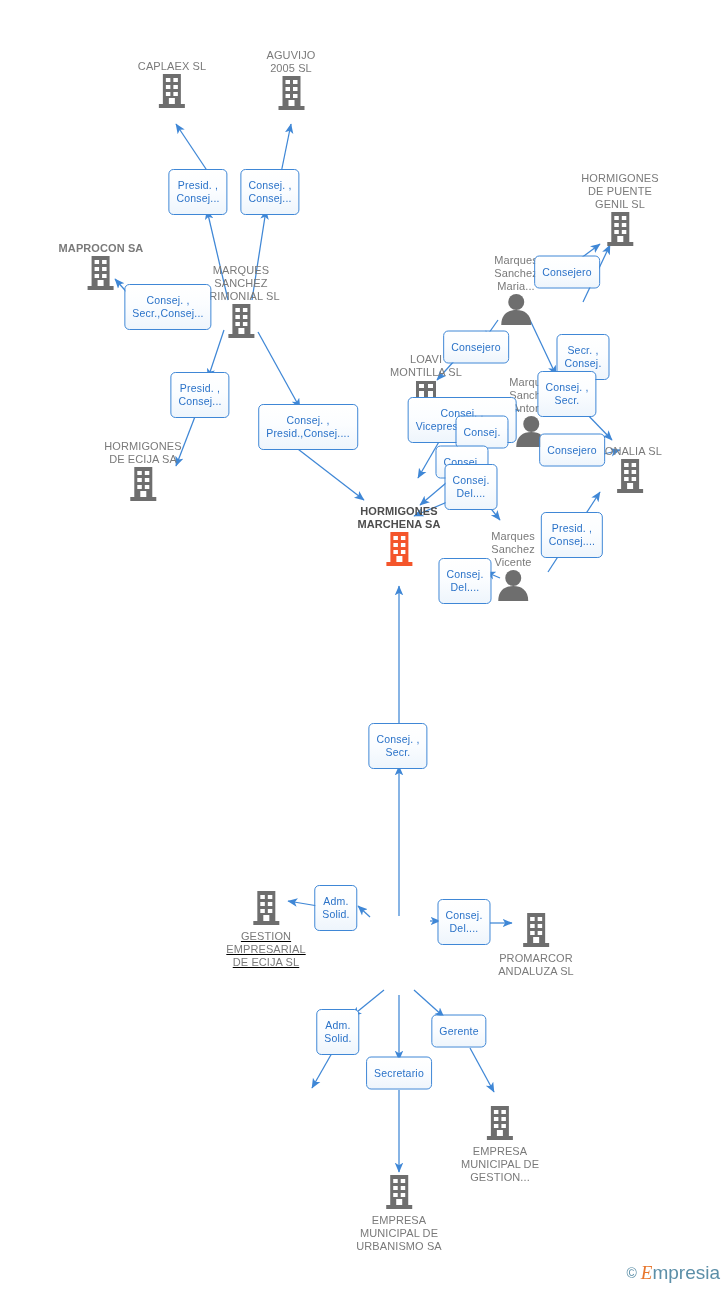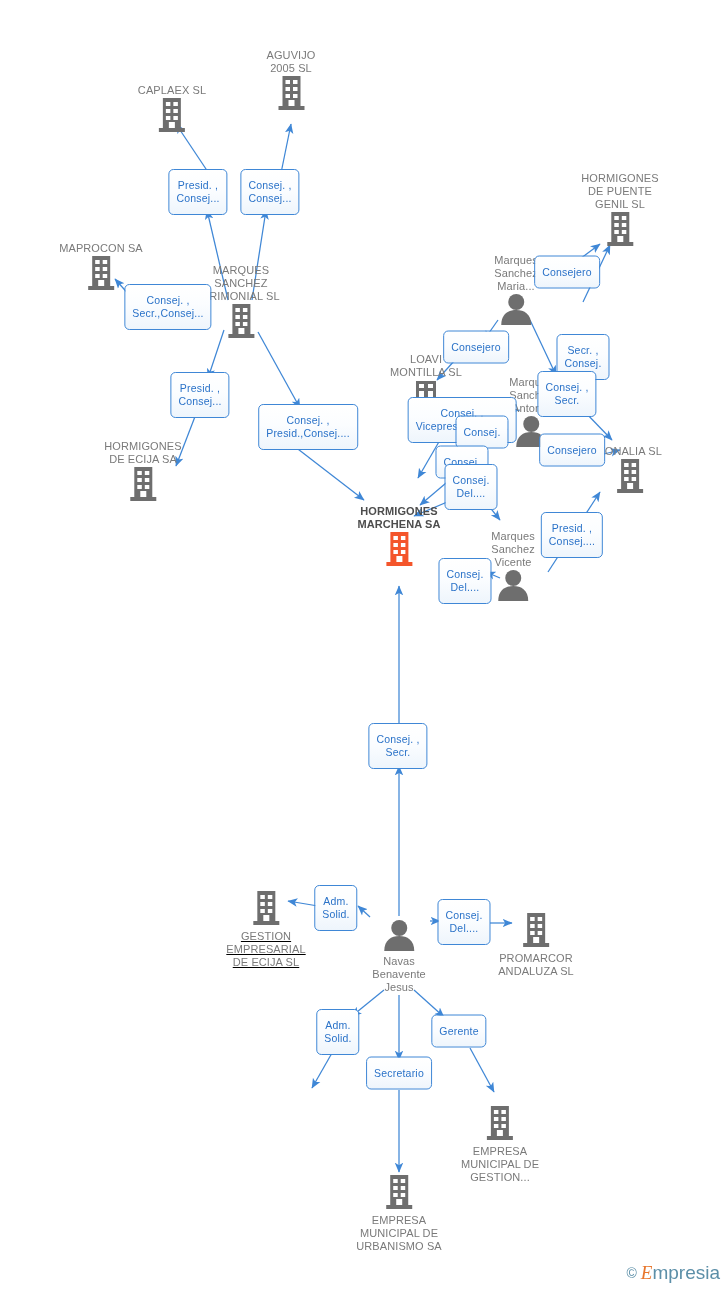--- a/index.html
+++ b/index.html
@@ -89,21 +89,21 @@
       <path d="M399,995 L399,1060"></path>
       <path d="M399,1090 L399,1172"></path>
     </g>
   </svg>
 
   <div class="wm">
     <span class="c">©</span>
     <span><span class="e">E</span><span class="rest">mpresia</span></span>
   </div>
 
-<div class="node" style="left: 172px; top: 84px;">
+<div class="node" style="left: 172px; top: 60px;">
       <div class="caption">CAPLAEX SL</div>
       <span class="glyph"><svg width="28" height="36" viewBox="0 0 28 36">
           <rect x="5" y="1" width="18" height="30" fill="#6e6e6e"></rect>
           <rect x="8" y="5" width="4.5" height="4" fill="#fff"></rect>
           <rect x="15.5" y="5" width="4.5" height="4" fill="#fff"></rect>
           <rect x="8" y="12" width="4.5" height="4" fill="#fff"></rect>
           <rect x="15.5" y="12" width="4.5" height="4" fill="#fff"></rect>
           <rect x="8" y="19" width="4.5" height="4" fill="#fff"></rect>
           <rect x="15.5" y="19" width="4.5" height="4" fill="#fff"></rect>
           <rect x="11" y="25" width="6" height="6" fill="#fff"></rect>
@@ -118,21 +118,21 @@
           <rect x="8" y="5" width="4.5" height="4" fill="#fff"></rect>
           <rect x="15.5" y="5" width="4.5" height="4" fill="#fff"></rect>
           <rect x="8" y="12" width="4.5" height="4" fill="#fff"></rect>
           <rect x="15.5" y="12" width="4.5" height="4" fill="#fff"></rect>
           <rect x="8" y="19" width="4.5" height="4" fill="#fff"></rect>
           <rect x="15.5" y="19" width="4.5" height="4" fill="#fff"></rect>
           <rect x="11" y="25" width="6" height="6" fill="#fff"></rect>
           <rect x="1" y="31" width="26" height="4" fill="#6e6e6e"></rect>
         </svg></span>
     </div>
-    <div class="node" style="left: 101px; top: 242px;">
+    <div class="node" style="left: 101px; top: 242px; font-weight: bold;">
       <div class="caption">MAPROCON SA</div>
       <span class="glyph"><svg width="28" height="36" viewBox="0 0 28 36">
           <rect x="5" y="1" width="18" height="30" fill="#6e6e6e"></rect>
           <rect x="8" y="5" width="4.5" height="4" fill="#fff"></rect>
           <rect x="15.5" y="5" width="4.5" height="4" fill="#fff"></rect>
           <rect x="8" y="12" width="4.5" height="4" fill="#fff"></rect>
           <rect x="15.5" y="12" width="4.5" height="4" fill="#fff"></rect>
           <rect x="8" y="19" width="4.5" height="4" fill="#fff"></rect>
           <rect x="15.5" y="19" width="4.5" height="4" fill="#fff"></rect>
           <rect x="11" y="25" width="6" height="6" fill="#fff"></rect>
@@ -309,29 +309,20 @@
         </svg></span>
     </div>
     <div class="node" style="left: 513px; top: 530px;">
       <div class="caption">Marques
 Sanchez
 Vicente</div>
       <span class="glyph"><svg width="34" height="32" viewBox="0 0 34 32">
           <circle cx="17" cy="9" r="8" fill="#6e6e6e"></circle>
           <path d="M2,32 C2,21 9,17 17,17 C25,17 32,21 32,32 Z" fill="#6e6e6e"></path>
         </svg></span>
-    </div>
-    <div class="node" style="left: 399px; top: 919px;">
-      <span class="glyph"><svg width="34" height="32" viewBox="0 0 34 32">
-          <circle cx="17" cy="9" r="8" fill="#6e6e6e"></circle>
-          <path d="M2,32 C2,21 9,17 17,17 C25,17 32,21 32,32 Z" fill="#6e6e6e"></path>
-        </svg></span>
-      <div class="caption">Navas
-Benavente
-Jesus</div>
     </div>
     <div class="lbl" style="left: 198px; top: 192px;">Presid. ,
 Consej...</div>
     <div class="lbl" style="left: 270px; top: 192px;">Consej. ,
 Consej...</div>
     <div class="lbl" style="left: 168px; top: 307px;">Consej. ,
 Secr.,Consej...</div>
     <div class="lbl" style="left: 200px; top: 395px;">Presid. ,
 Consej...</div>
     <div class="lbl" style="left: 308px; top: 427px;">Consej. ,

